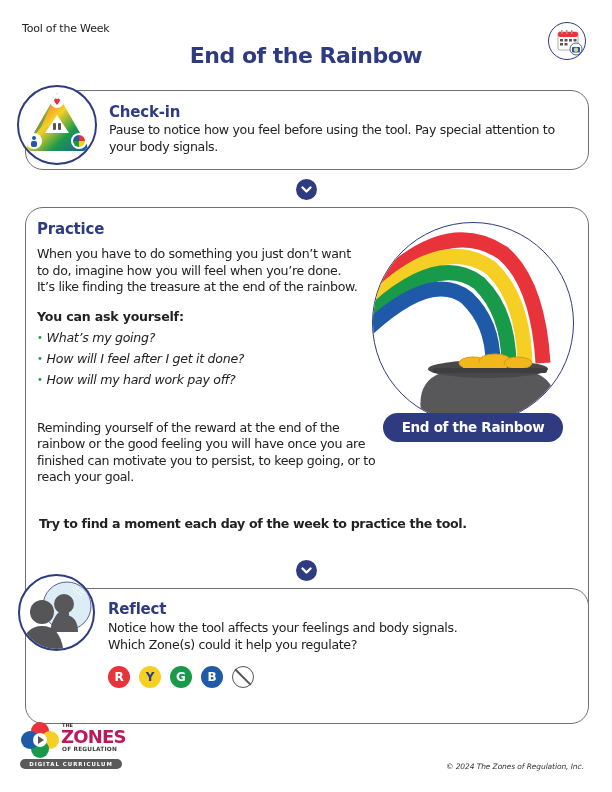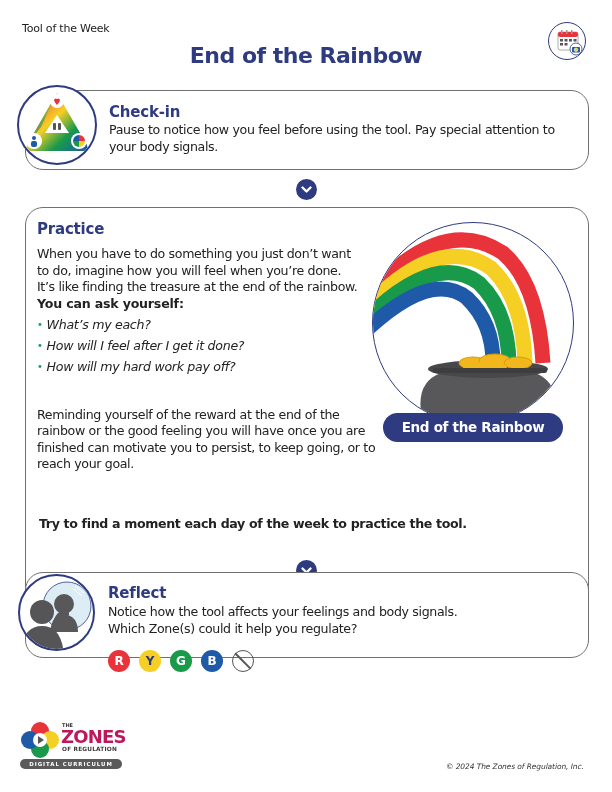--- a/index.html
+++ b/index.html
@@ -6,39 +6,39 @@
   html, body { width: 612px; height: 792px; background: #ffffff; overflow: hidden; }
   body { position: relative; font-family: "DejaVu Sans", sans-serif; color: #222222; }
 
   .eyebrow { position: absolute; left: 22px; top: 22px; font-size: 11px; color: #222; letter-spacing: -0.2px; }
   .title { position: absolute; left: 0; width: 612px; top: 43px; text-align: center; font-size: 22px; font-weight: bold; color: #2e3b80; letter-spacing: -0.5px; }
   .cal-badge { position: absolute; left: 548px; top: 22px; width: 38px; height: 38px; border-radius: 50%; border: 1.2px solid #2e3b80; background: #fff; }
 
   .card { position: absolute; left: 25px; width: 564px; border: 1.3px solid #707070; border-radius: 18px; background: #fff; }
   .card-checkin { top: 90px; height: 80px; }
   .card-practice { top: 207px; height: 422px; }
-  .card-reflect { top: 572px; height: 86px; }
+  .card-reflect { top: 588px; height: 136px; }
 
   .section-head { font-size: 15px; font-weight: bold; color: #2e3b80; letter-spacing: -0.2px; }
   .body-txt { font-size: 12.6px; line-height: 16.5px; color: #222; letter-spacing: -0.35px; }
 
   .checkin-text { position: absolute; left: 83px; top: 12px; width: 470px; }
   .checkin-text .body-txt { margin-top: 1px; }
 
   .round-icon { position: absolute; border-radius: 50%; border: 2px solid #2e3b80; background: #fff; overflow: hidden; }
   .checkin-icon { left: 17px; top: 85px; width: 80px; height: 80px; }
   .reflect-icon { left: 18px; top: 574px; width: 77px; height: 77px; }
 
   .chev { position: absolute; left: 296px; width: 21px; height: 21px; border-radius: 50%; background: #2e3b80; }
   .chev-1 { top: 179px; }
   .chev-2 { top: 560px; }
 
   .practice-left { position: absolute; left: 11px; top: 12px; width: 330px; }
   .practice-left .section-head { margin-bottom: 8px; }
-  .ask-label { font-size: 12.6px; font-weight: bold; margin-top: 0; letter-spacing: -0.2px; }
+  .ask-label { font-size: 12.6px; font-weight: bold; margin-top: 13px; letter-spacing: -0.2px; }
   .bullets { list-style: none; margin-top: 4px; }
   .bullets li { font-size: 12.6px; font-style: italic; line-height: 20px; letter-spacing: -0.3px; }
   .bullets li .dot { color: #1f9a5b; font-style: normal; font-size: 10px; margin-right: 4px; position: relative; top: -1px; }
   .why-label { font-size: 12px; font-weight: bold; color: #1f9a5b; margin-top: 12px; letter-spacing: -0.2px; }
   .why-body { width: 345px; margin-top: 29px; }
   .practice-tip { position: absolute; left: 13px; top: 308px; font-size: 12.6px; font-weight: bold; letter-spacing: -0.35px; }
 
   .rainbow-circle { position: absolute; left: 372px; top: 222px; width: 202px; height: 202px; border-radius: 50%; border: 1.4px solid #2e3b80; background: #fff; overflow: hidden; }
   .rainbow-pill { position: absolute; left: 383px; top: 413px; width: 180px; height: 29px; border-radius: 15px; background: #2e3b80; color: #fff; font-size: 13.5px; font-weight: bold; text-align: center; line-height: 29px; letter-spacing: -0.3px; }
 
@@ -125,21 +125,21 @@
       <path d="M6.5 8.5 L10.5 12.5 L14.5 8.5" fill="none" stroke="#fff" stroke-width="2.4" stroke-linecap="round" stroke-linejoin="round"></path>
     </svg>
 </div>
 
 <div class="card card-practice">
   <div class="practice-left">
     <div class="section-head">Practice</div>
     <div class="body-txt" style="width:322px">When you have to do something you just don’t want to do, imagine how you will feel when you’re done. It’s like finding the treasure at the end of the rainbow.</div>
     <div class="ask-label">You can ask yourself:</div>
     <ul class="bullets">
-      <li><span class="dot">•</span><span>What’s my each?</span></li>
+      <li><span class="dot">•</span><span>What’s my going?</span></li>
       <li><span class="dot">•</span><span>How will I feel after I get it done?</span></li>
       <li><span class="dot">•</span><span>How will my hard work pay off?</span></li>
     </ul>
     <div class="body-txt why-body">Reminding yourself of the reward at the end of the rainbow or the good feeling you will have once you are finished can motivate you to persist, to keep going, or to reach your goal.</div>
   </div>
   <div class="practice-tip">Try to find a moment each day of the week to practice the tool.</div>
 </div>
 
 <div class="rainbow-circle">
   <svg width="200" height="200" viewBox="0 0 200 200">

